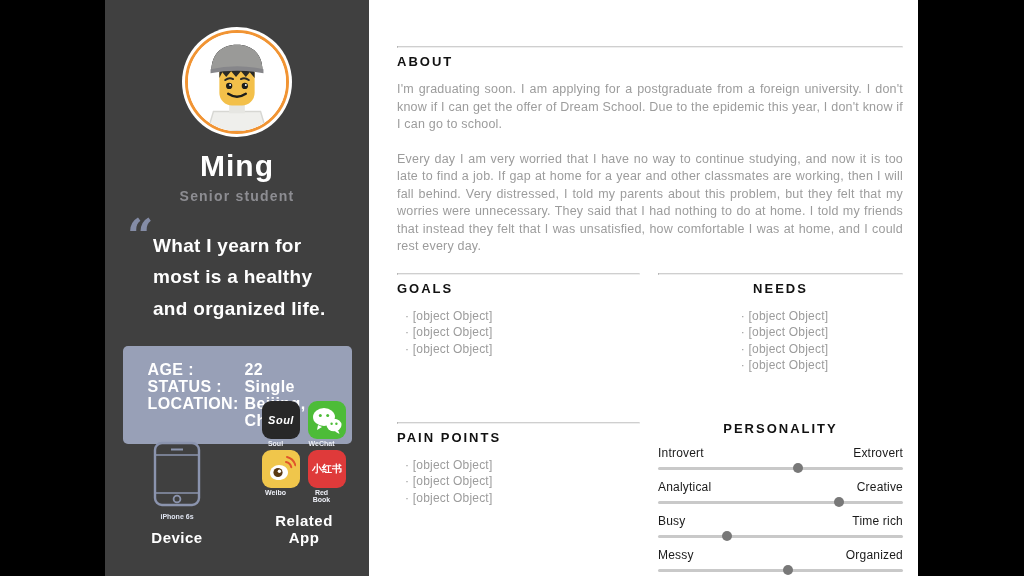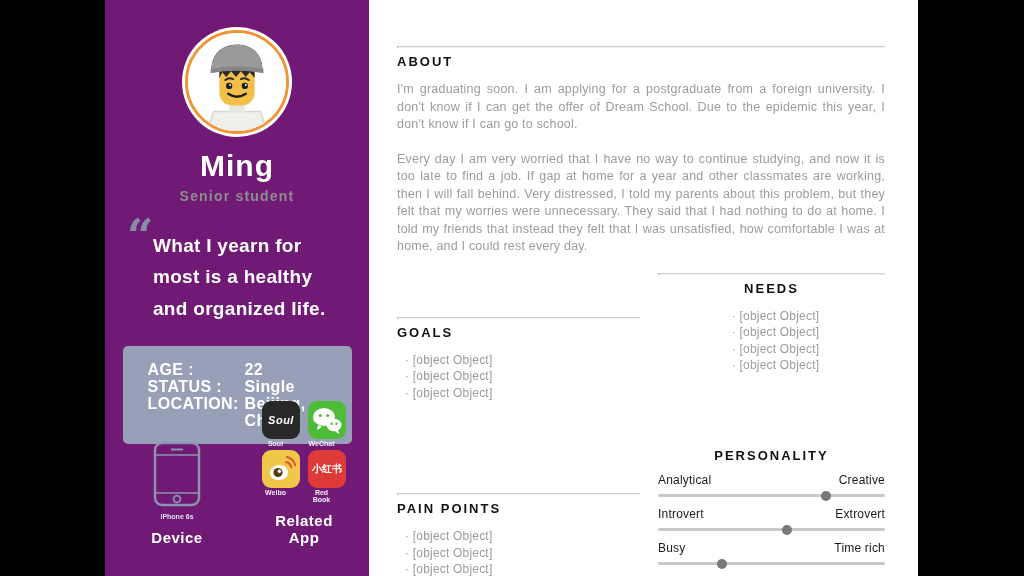--- a/index.html
+++ b/index.html
@@ -3,21 +3,21 @@
 <meta charset="utf-8">
 <style>
   html,body{margin:0;padding:0;}
   body{
     width:1024px;height:576px;background:#000;position:relative;overflow:hidden;
     font-family:"Liberation Sans", sans-serif;
   }
   .card{position:absolute;left:105px;top:0;width:813px;height:576px;background:#ffffff;display:flex;}
 
   
-  .sidebar{width:264px;min-width:264px;height:576px;background:#701a75;position:relative;text-align:center;}
+  .sidebar{width:264px;min-width:264px;height:576px;background:#404040;position:relative;text-align:center;}
   .avatar-ring{
     width:98px;height:98px;border-radius:50%;background:#fff;border:3px solid #f19433;
     margin:30px auto 0;overflow:hidden;box-shadow:0 0 0 3px #ffffff;
   }
   .avatar-ring svg{display:block;width:98px;height:98px;}
   .persona-name{margin-top:15px;font-size:30px;font-weight:bold;color:#ffffff;letter-spacing:1px;}
   .persona-role{margin-top:5px;font-size:14px;font-weight:bold;color:#8d8d92;letter-spacing:1.2px;}
   .quote{display:flex;text-align:left;margin:12px 20px 0 22px;}
   .quote-mark{
     font-family:"DejaVu Serif", serif;font-weight:bold;font-size:46px;line-height:0.9;
@@ -37,27 +37,27 @@
   .block-label{font-size:15px;font-weight:bold;color:#ffffff;margin-top:9px;letter-spacing:0.5px;}
   .apps-col{width:92px;}
   .apps-grid{display:grid;grid-template-columns:38px 38px;column-gap:8px;row-gap:3px;justify-content:center;}
   .app-cell{width:27px;}
   .app-tile{width:38px;height:38px;border-radius:9px;display:flex;align-items:center;justify-content:center;overflow:hidden;}
   .app-tile.soul{font-size:11px;font-weight:bold;color:#fff;font-style:italic;letter-spacing:0.5px;}
   .app-tile.redbook{font-size:10px;font-weight:bold;color:#fff;}
   .app-label{font-size:7px;font-weight:bold;color:#eef0f7;text-align:center;margin-top:1px;}
 
   
-  .main{flex:1;padding:46px 33px 0 28px;box-sizing:border-box;color:#9c9c9c;}
+  .main{flex:1;padding:46px 15px 0 28px;box-sizing:border-box;color:#9c9c9c;}
   .sec-line{border-top:1px solid #cfcfcf;margin:0;}
   .sec-title{font-size:13px;font-weight:bold;color:#111111;letter-spacing:2px;margin-top:6px;}
   .about-p{font-size:12.5px;line-height:17.5px;text-align:justify;letter-spacing:0.2px;margin:12px 0 0 0;color:#9c9c9c;}
   .about-p + .about-p{margin-top:17px;}
   .cols{display:flex;}
-  .col-l{width:243px;flex:none;margin-right:18px;margin-top:44px;}
+  .col-l{width:243px;flex:none;margin-right:18px;}
   .col-r{flex:1;text-align:center;}
   .row-goals{margin-top:17px;}
   .row-pain{margin-top:48px;}
   ul.dotlist{list-style:none;margin:12px 0 0 0;padding:0 0 0 8px;font-size:12px;line-height:16.5px;letter-spacing:0.2px;}
   ul.dotlist li::before{content:"· ";}
   .pers-col{margin-top:-7px;}
   .slider-row{margin-top:10px;}
   .slider-labels{display:flex;justify-content:space-between;font-size:12px;color:#1a1a1a;letter-spacing:0.2px;}
   .slider-track{position:relative;height:3px;background:#c9c9c9;margin-top:7px;border-radius:2px;}
   .slider-dot{position:absolute;top:-3.5px;width:10px;height:10px;border-radius:50%;background:#787878;}
@@ -219,38 +219,38 @@
             <li>[object Object]</li>
             <li>[object Object]</li>
           </ul>
       </div>
       <div class="col-r pers-col">
         <div class="sec-title">PERSONALITY</div>
         <div>
 
         <div class="slider-row">
               <div class="slider-labels">
+                <span>Introvert</span>
+                <span>Extrovert</span>
+              </div>
+              <div class="slider-track">
+                <div class="slider-dot" style="left: calc(57% - 5px);"></div>
+              </div>
+            </div>
+            <div class="slider-row">
+              <div class="slider-labels">
                 <span>Analytical</span>
                 <span>Creative</span>
               </div>
               <div class="slider-track">
                 <div class="slider-dot" style="left: calc(74% - 5px);"></div>
               </div>
             </div>
             <div class="slider-row">
               <div class="slider-labels">
-                <span>Introvert</span>
-                <span>Extrovert</span>
-              </div>
-              <div class="slider-track">
-                <div class="slider-dot" style="left: calc(57% - 5px);"></div>
-              </div>
-            </div>
-            <div class="slider-row">
-              <div class="slider-labels">
                 <span>Busy</span>
                 <span>Time rich</span>
               </div>
               <div class="slider-track">
                 <div class="slider-dot" style="left: calc(28% - 5px);"></div>
               </div>
             </div>
             <div class="slider-row">
               <div class="slider-labels">
                 <span>Messy</span>

